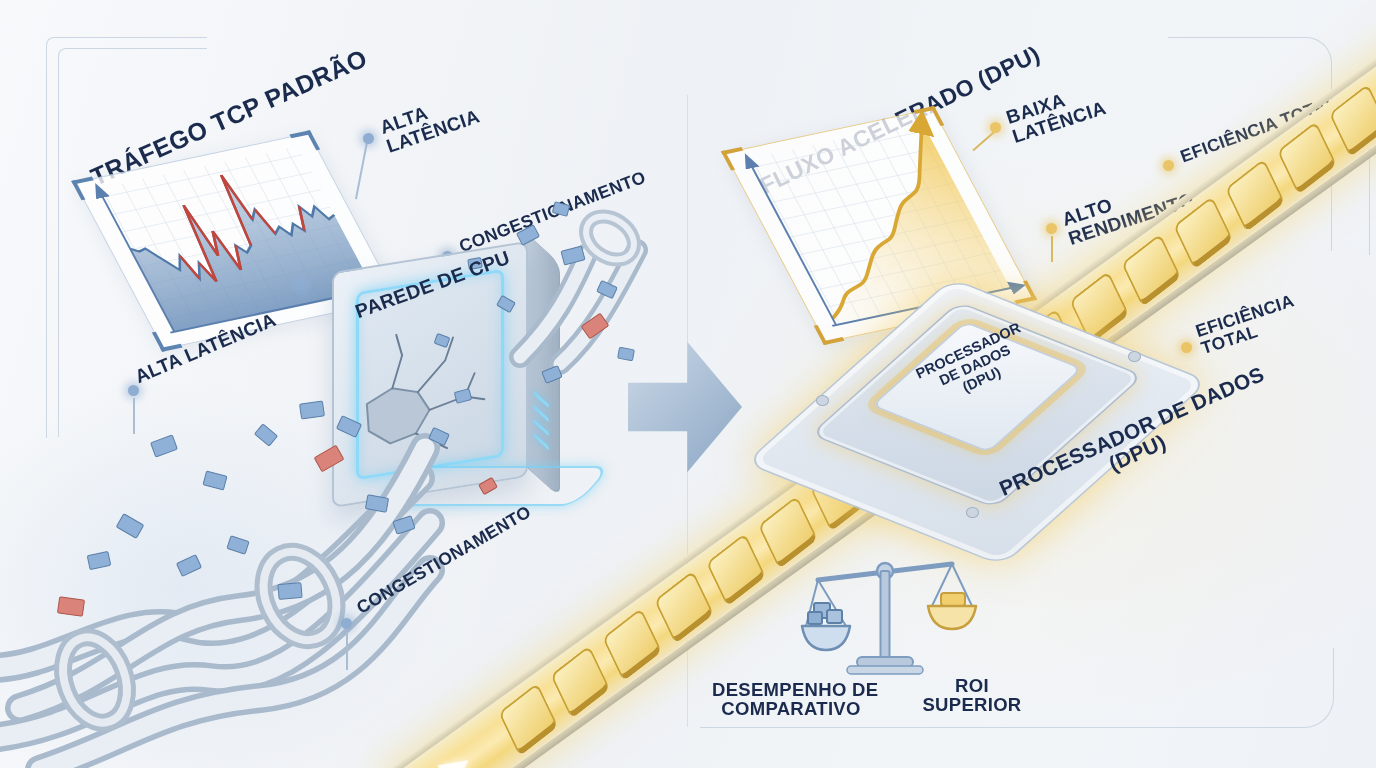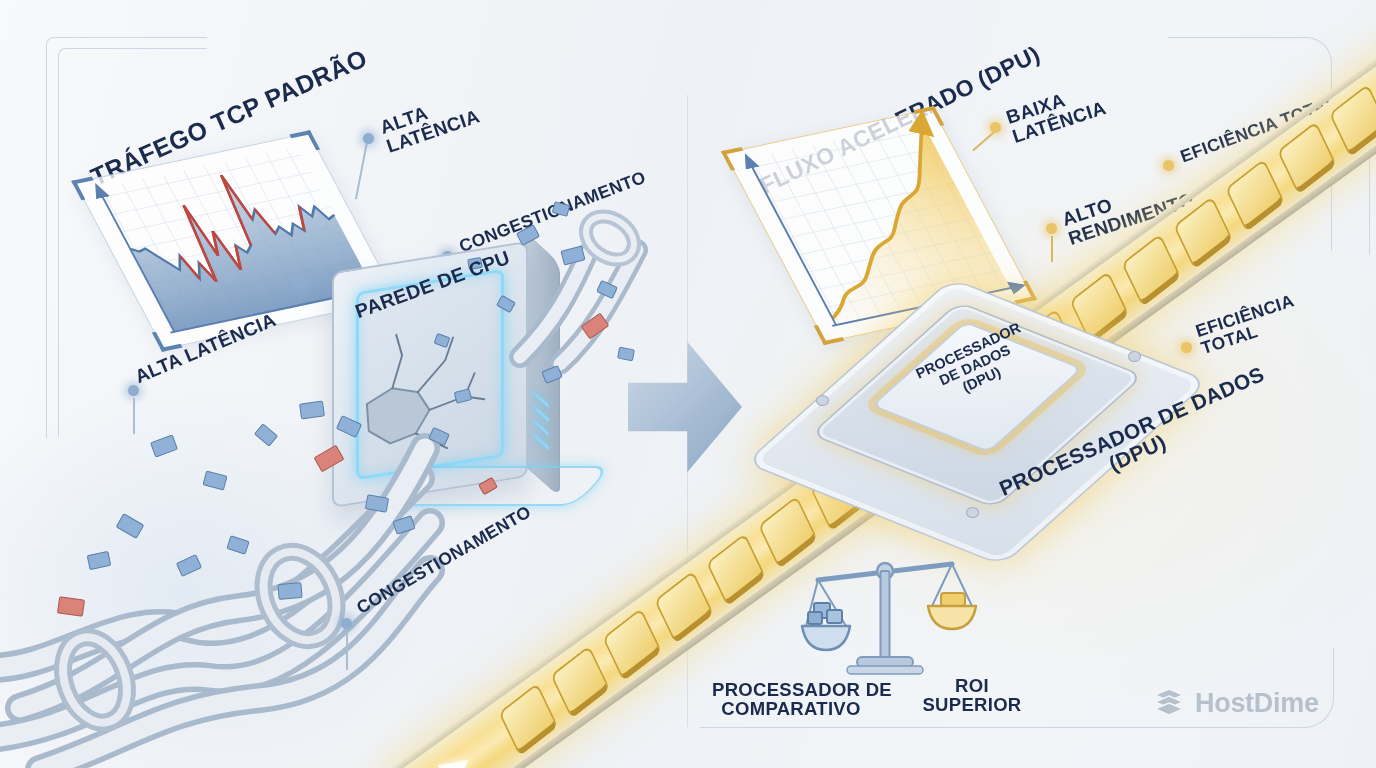--- a/index.html
+++ b/index.html
@@ -368,30 +368,22 @@
       <rect x="141" y="53" width="24" height="13" rx="3" fill="#f2cf6e" stroke="#c79f3e" stroke-width="2"></rect>
       <path d="M128,66 L176,66 Q172,89 152,89 Q132,89 128,66 Z" fill="#f6e3a8" stroke="#c79f3e" stroke-width="2.5"></path>
       <circle cx="85" cy="31" r="8" fill="#c3d2e4" stroke="#7d9cc0" stroke-width="2.5"></circle>
       <rect x="80.5" y="31" width="9" height="87" rx="2" fill="#b9c9dd" stroke="#7d9cc0" stroke-width="2"></rect>
       <rect x="57" y="117" width="56" height="10" rx="5" fill="#b9c9dd" stroke="#7d9cc0" stroke-width="2"></rect>
       <rect x="47" y="126" width="76" height="8" rx="4" fill="#c9d6e5" stroke="#7d9cc0" stroke-width="1.5"></rect>
     </g>
   </svg>
 
   <div class="lbl center" style="left:712px;top:680px;width:158px;font-size:18.5px;">
-    <div>PROCESSADOR DE</div>
+    <div>DESEMPENHO DE</div>
     <div>COMPARATIVO</div>
   </div>
   <div class="lbl center" style="left:922px;top:676px;width:100px;font-size:18.5px;">
     <div>ROI</div>
     <div>SUPERIOR</div>
   </div>
 
-  <div class="brand">
-    <svg width="34" height="32" viewBox="0 0 34 32">
-      <path d="M17,2 L31,8 L17,14 L3,8 Z" fill="#b7c1cd" stroke="#f2f5f8" stroke-width="1.6"></path>
-      <path d="M17,9 L31,15 L17,21 L3,15 Z" fill="#b7c1cd" stroke="#f2f5f8" stroke-width="1.6"></path>
-      <path d="M17,16 L31,22 L17,28 L3,22 Z" fill="#b7c1cd" stroke="#f2f5f8" stroke-width="1.6"></path>
-    </svg>
-    <span class="brand-text">HostDime</span>
-  </div>
 
 </div>
 
 </body></html>

